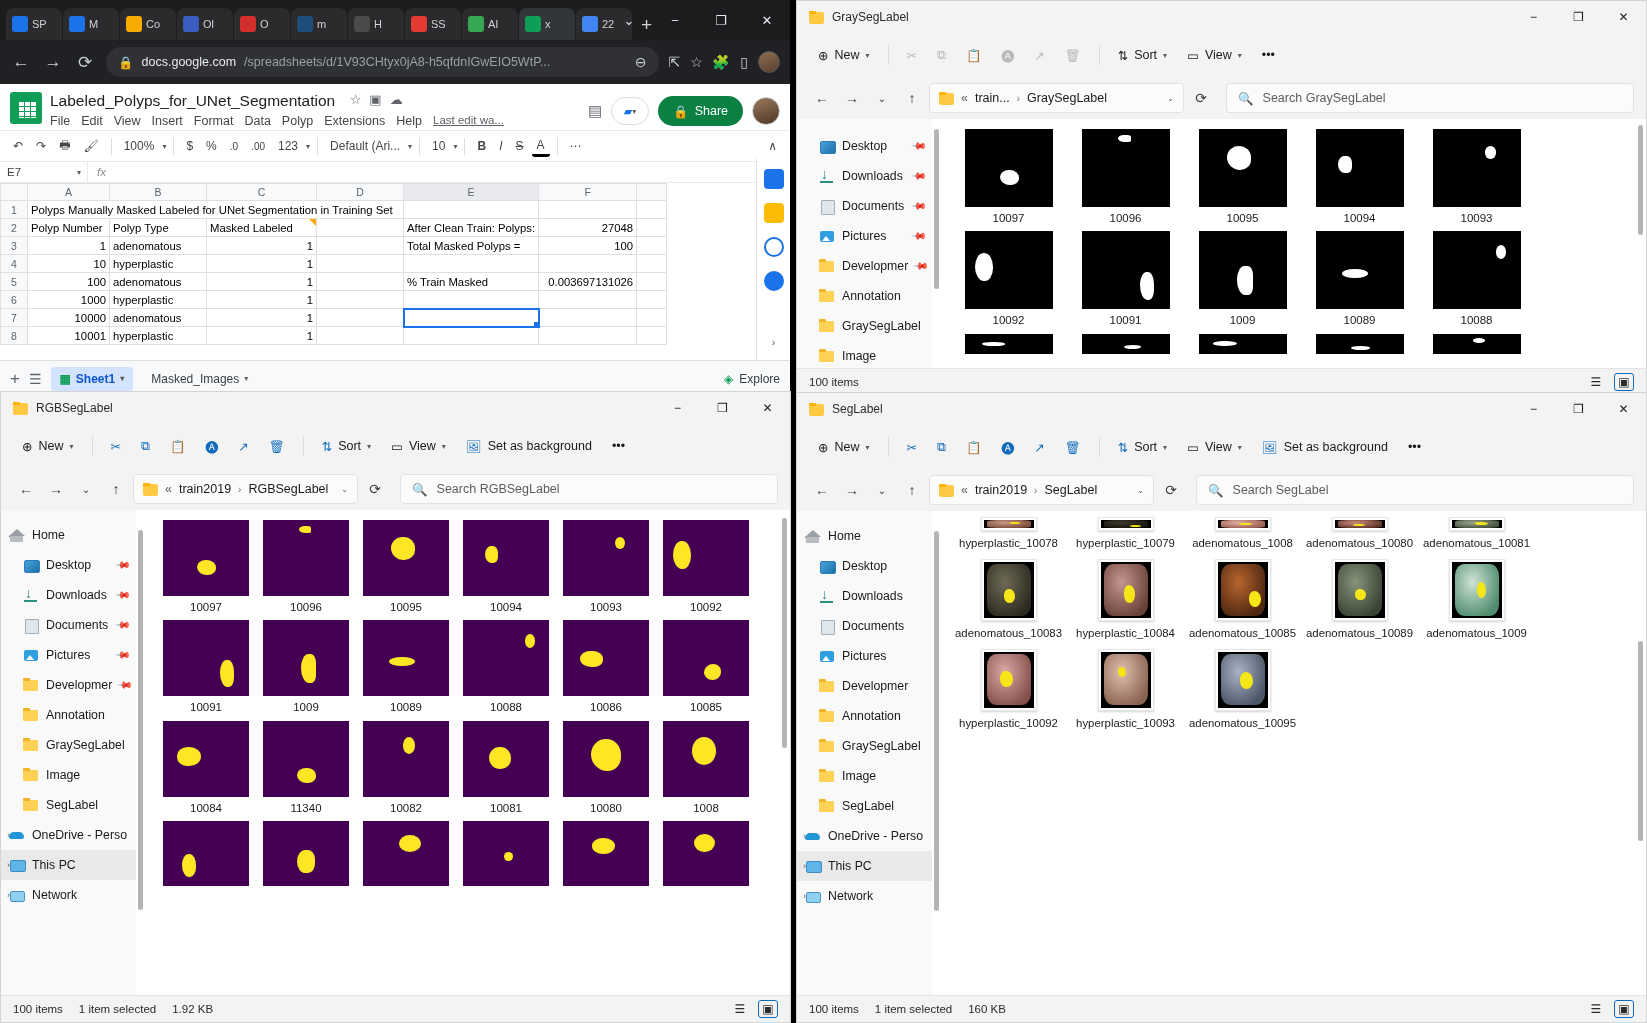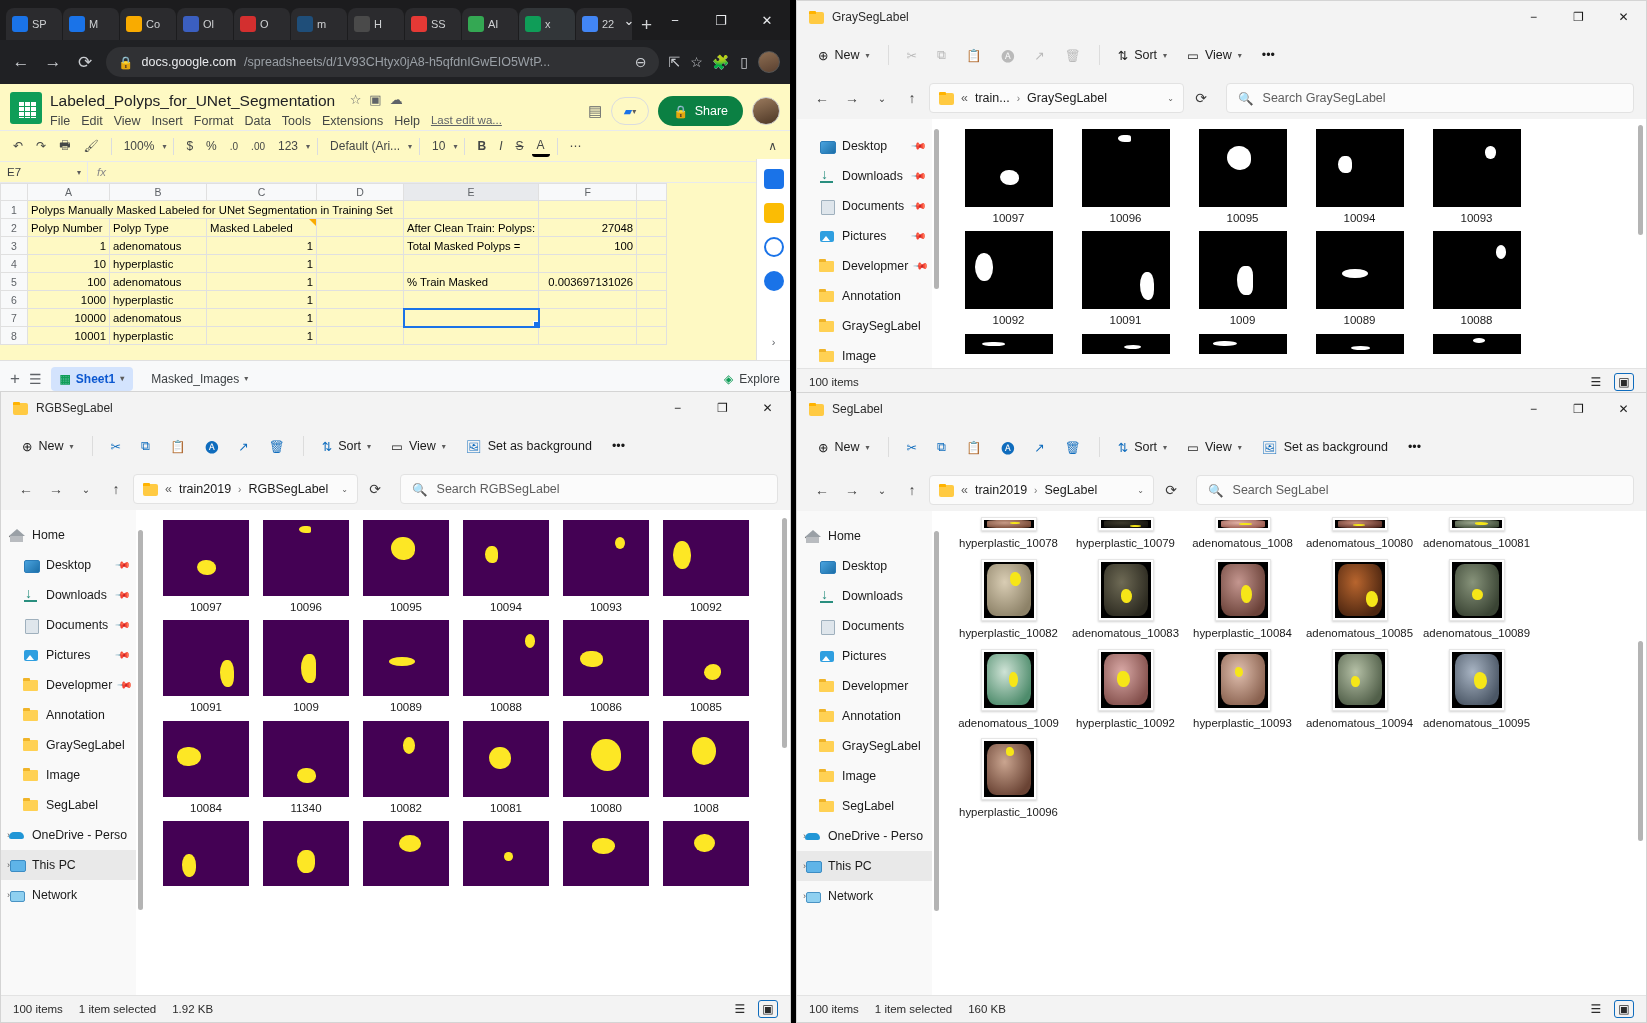--- a/index.html
+++ b/index.html
@@ -54,21 +54,21 @@
   .urlbox .dom { color: #e8eaed; }
   .urlbox .rest { color: #9aa0a6; }
   .rightico { color: #c9ccd0; font-size: 14px; }
   .avatar-c {
     width: 22px; height: 22px; border-radius: 50%;
     background: linear-gradient(160deg,#8d6e52,#5a4030);
     border: 1px solid #555;
   }
 
   
-  .sheets { background: #fef9c3; height: 312px; position: relative; overflow: hidden; }
+  .sheets { background: #ffffff; height: 312px; position: relative; overflow: hidden; }
   .sheets-head { display: flex; padding: 8px 10px 2px 10px; align-items: flex-start; }
   .sheets-logo {
     width: 32px; height: 32px; background: #0f9d58; border-radius: 3px;
     margin-right: 8px; position: relative; flex: 0 0 32px;
   }
   .sheets-logo::after {
     content: ""; position: absolute; left: 7px; top: 8px; width: 18px; height: 17px;
     background: #fff;
     background-image: linear-gradient(#0f9d58 1.5px, transparent 1.5px),
                       linear-gradient(90deg,#0f9d58 1.5px, transparent 1.5px);
@@ -370,21 +370,21 @@
               <span>☁</span>
             </span>
           </div>
           <div class="menubar" id="menus-host">
               <span>File</span>
               <span>Edit</span>
               <span>View</span>
               <span>Insert</span>
               <span>Format</span>
               <span>Data</span>
-              <span>Tools</span>
+              <span>Polyp</span>
               <span>Extensions</span>
               <span>Help</span>
               <span class="lastedit">Last edit wa...</span>
             </div>
         </div>
         <div class="head-right">
           <span style="color:#5f6368;font-size:15px">▤</span>
           <div class="meetbtn">
             <span style="color:#1a73e8">▰</span>
             <span class="chev">▾</span>
@@ -1261,29 +1261,20 @@
                 <div class="photo">
                   <div class="scope" style="background: radial-gradient(at 40% 35%, rgb(154, 165, 140), rgb(67, 80, 60) 78%);"></div>
                   <div class="poly" style="left: 46%; top: 28%; width: 26%; height: 30%;"></div>
                 </div>
               </div>
               <div class="seg-lbl">adenomatous_10081</div>
             </div>
             <div class="segcell">
               <div class="segthumb">
                 <div class="photo">
-                  <div class="scope" style="background: radial-gradient(at 40% 35%, rgb(217, 205, 180), rgb(141, 130, 104) 78%);"></div>
-                  <div class="poly" style="left: 52%; top: 18%; width: 22%; height: 26%;"></div>
-                </div>
-              </div>
-              <div class="seg-lbl">hyperplastic_10082</div>
-            </div>
-            <div class="segcell">
-              <div class="segthumb">
-                <div class="photo">
                   <div class="scope" style="background: radial-gradient(at 40% 35%, rgb(110, 106, 85), rgb(45, 43, 33) 78%);"></div>
                   <div class="poly" style="left: 40%; top: 48%; width: 22%; height: 26%;"></div>
                 </div>
               </div>
               <div class="seg-lbl">adenomatous_10083</div>
             </div>
             <div class="segcell">
               <div class="segthumb">
                 <div class="photo">
                   <div class="scope" style="background: radial-gradient(at 40% 35%, rgb(196, 150, 143), rgb(107, 66, 57) 78%);"></div>
@@ -1333,43 +1324,25 @@
                 <div class="photo">
                   <div class="scope" style="background: radial-gradient(at 40% 35%, rgb(224, 191, 174), rgb(139, 99, 81) 78%);"></div>
                   <div class="poly" style="left: 34%; top: 28%; width: 16%; height: 18%;"></div>
                 </div>
               </div>
               <div class="seg-lbl">hyperplastic_10093</div>
             </div>
             <div class="segcell">
               <div class="segthumb">
                 <div class="photo">
-                  <div class="scope" style="background: radial-gradient(at 40% 35%, rgb(181, 192, 166), rgb(82, 96, 74) 78%);"></div>
-                  <div class="poly" style="left: 32%; top: 44%; width: 18%; height: 20%;"></div>
-                </div>
-              </div>
-              <div class="seg-lbl">adenomatous_10094</div>
-            </div>
-            <div class="segcell">
-              <div class="segthumb">
-                <div class="photo">
                   <div class="scope" style="background: radial-gradient(at 40% 35%, rgb(168, 180, 195), rgb(75, 87, 102) 78%);"></div>
                   <div class="poly" style="left: 44%; top: 36%; width: 26%; height: 30%;"></div>
                 </div>
               </div>
               <div class="seg-lbl">adenomatous_10095</div>
-            </div>
-            <div class="segcell">
-              <div class="segthumb">
-                <div class="photo">
-                  <div class="scope" style="background: radial-gradient(at 40% 35%, rgb(202, 165, 144), rgb(106, 67, 52) 78%);"></div>
-                  <div class="poly" style="left: 44%; top: 10%; width: 16%; height: 16%;"></div>
-                </div>
-              </div>
-              <div class="seg-lbl">hyperplastic_10096</div>
             </div>
           </div>
         <div class="vscroll">
             <i style="height:200px;margin-top:130px"></i>
           </div>
       </div>
     </div>
     <div class="ex-status">
       <span>100 items</span>
       <span>1 item selected</span>

